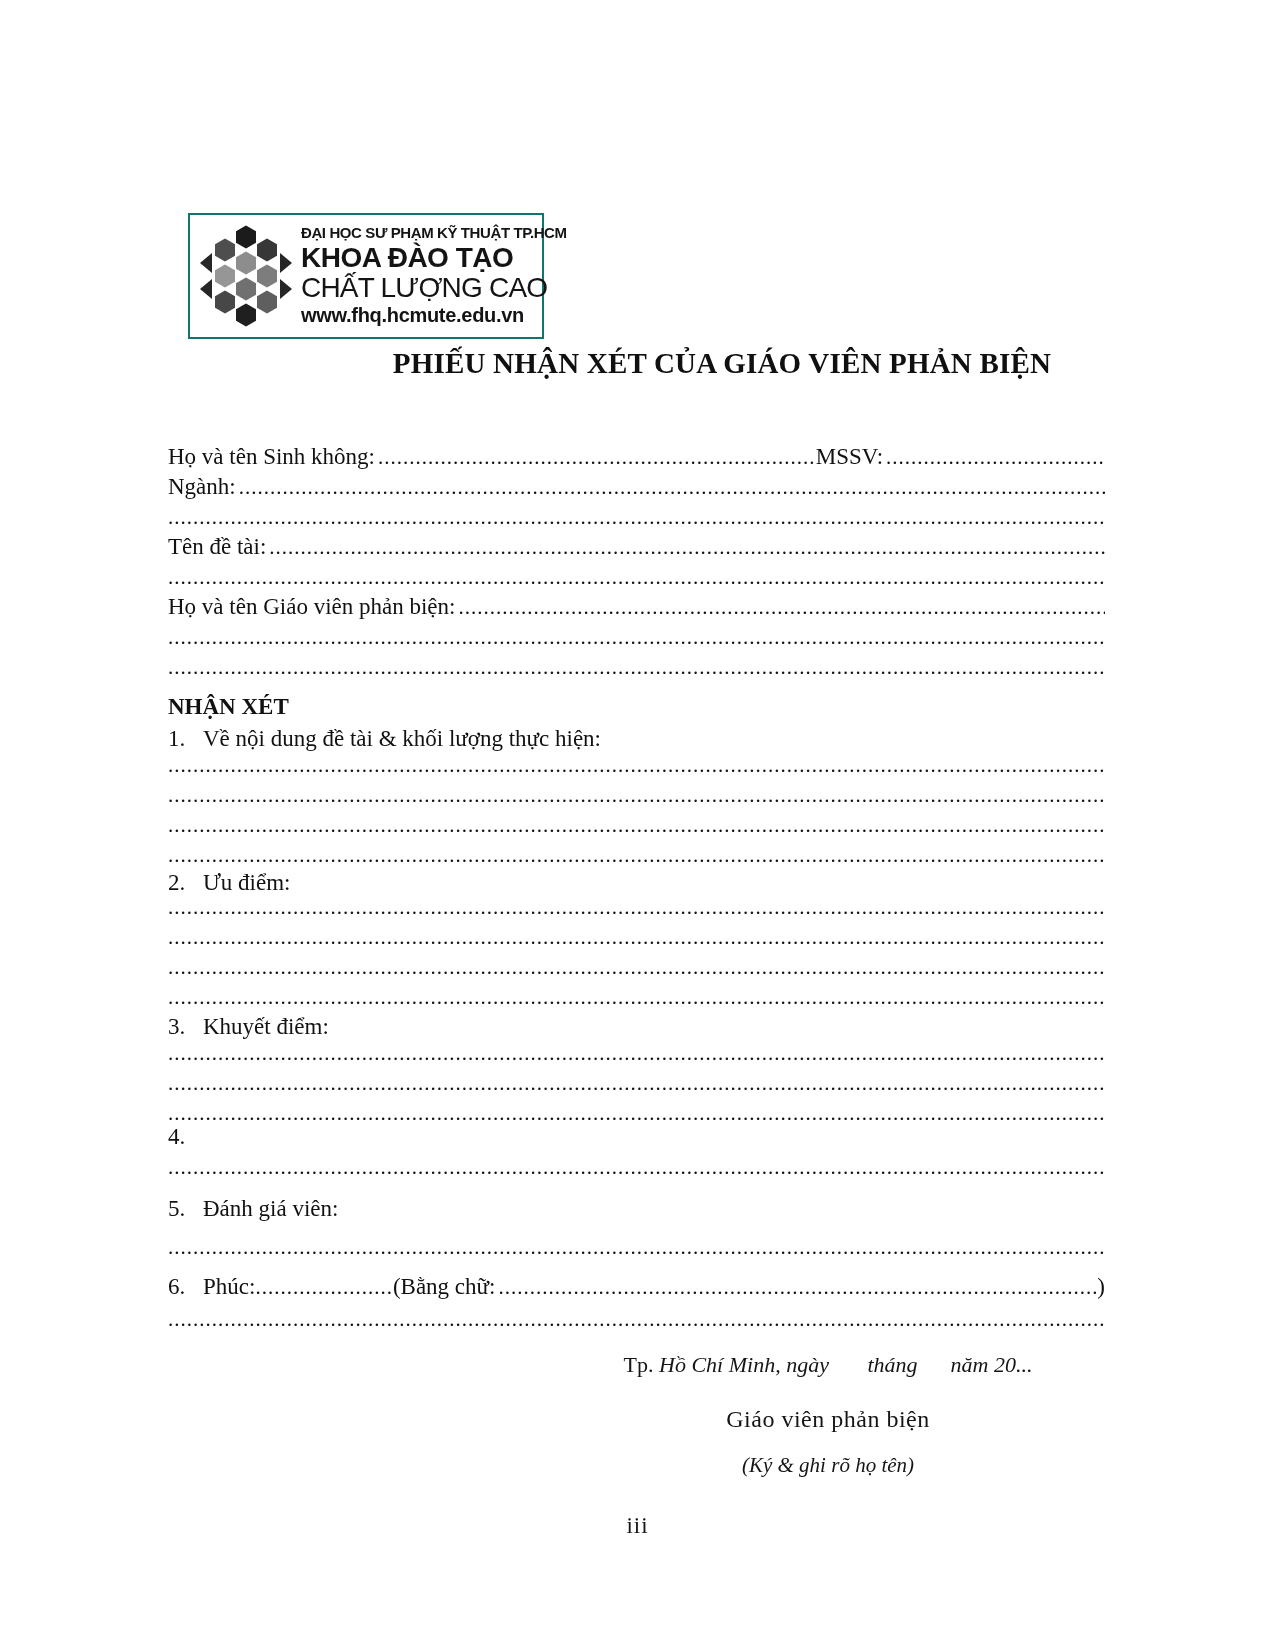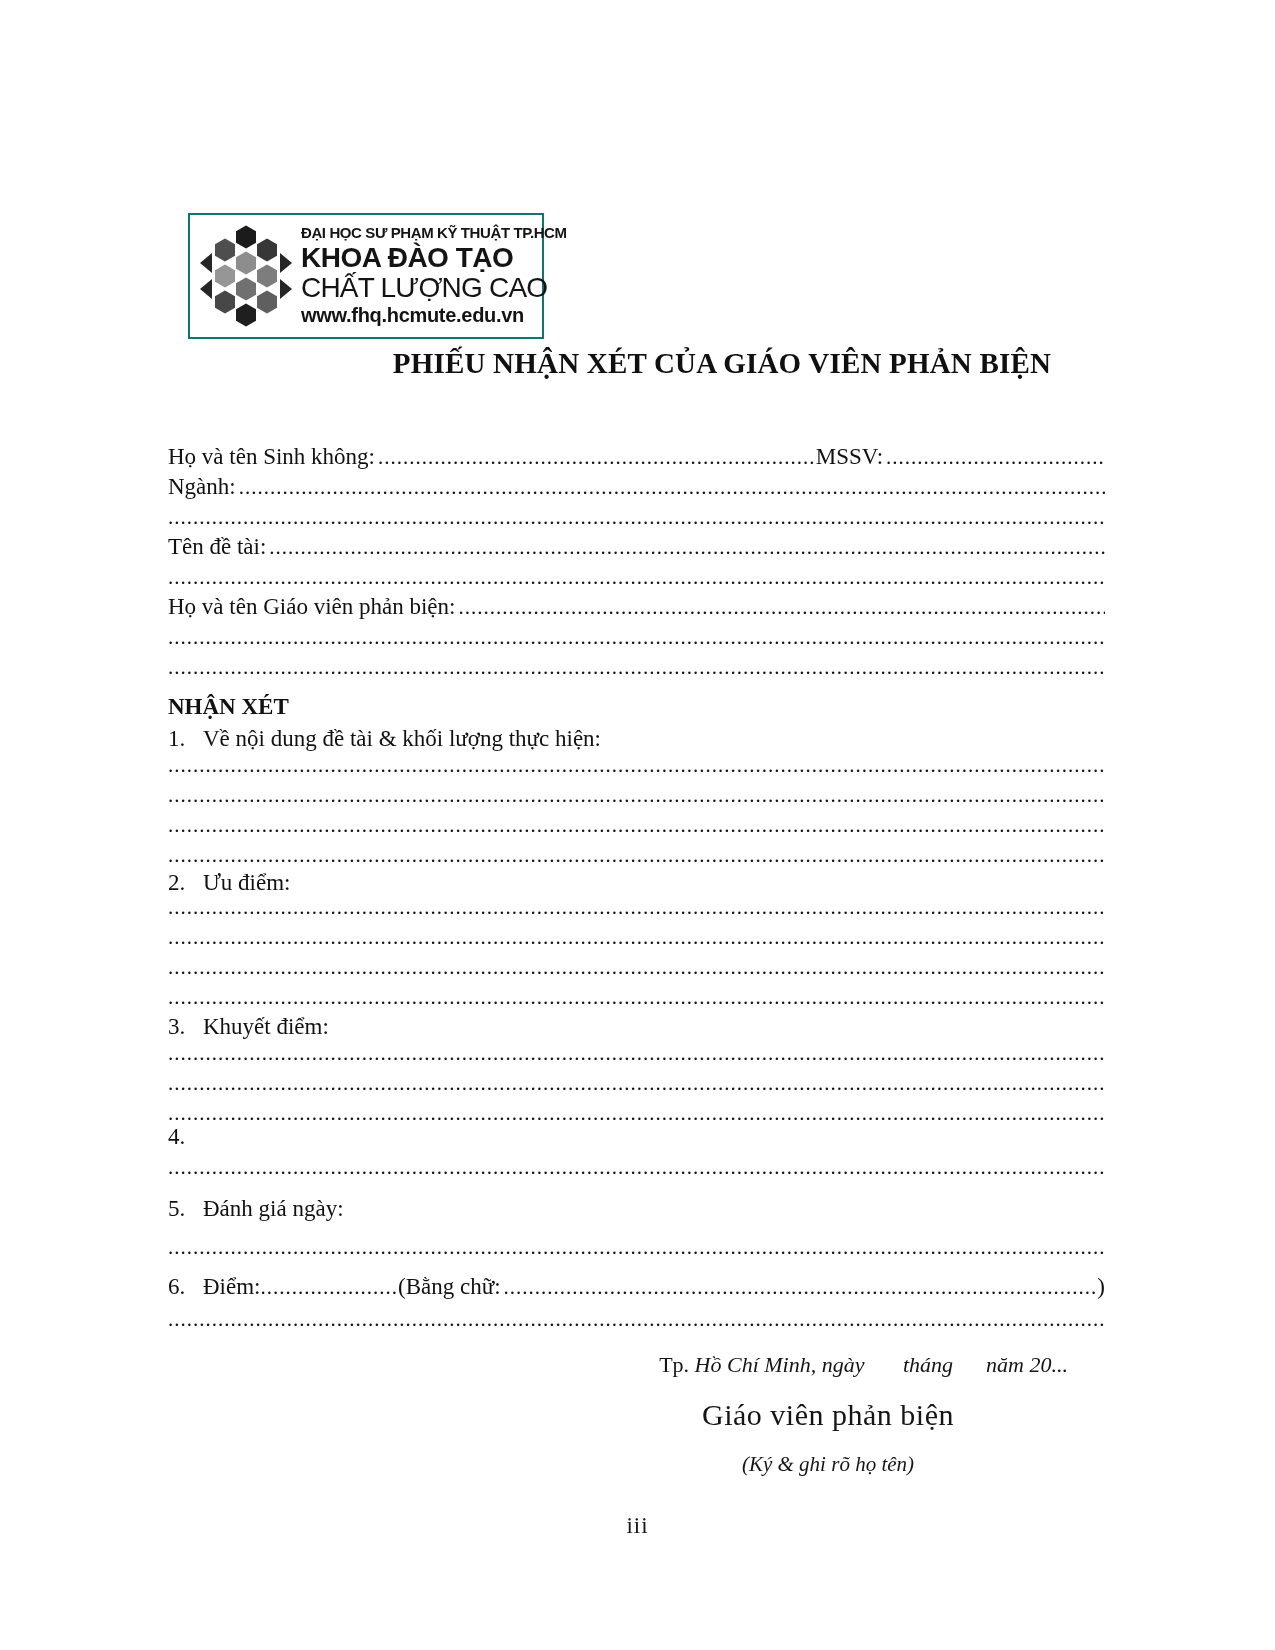--- a/index.html
+++ b/index.html
@@ -106,23 +106,23 @@
   .paren-close { margin-left: 1px; }
 
   
   .sig {
     position: absolute;
     left: 588px; top: 1352px;
     width: 480px;
     text-align: center;
     color: #151515;
   }
-  .sig-date { font-size: 22px; white-space: pre; text-align: right; }
+  .sig-date { font-size: 22px; white-space: pre; }
   .sig-date .it { font-style: italic; }
-  .sig-role { font-size: 30px; margin-top: 20px; letter-spacing: 0.5px; }
+  .sig-role { font-size: 24px; margin-top: 28px; letter-spacing: 0.5px; }
   .sig-note { font-size: 21px; font-style: italic; margin-top: 20px; }
 
   .pagenum {
     position: absolute;
     top: 1513px; left: 0; width: 1275px;
     text-align: center;
     font-size: 23px;
     letter-spacing: 1px;
     color: #151515;
   }
@@ -220,27 +220,27 @@
     <div class="dotline">............................................................................................................................................................................................................................................................................................................</div>
     <div class="dotline">............................................................................................................................................................................................................................................................................................................</div>
 
     <div class="row mtn6">
       <span class="num">4.</span>
     </div>
     <div class="dotline">............................................................................................................................................................................................................................................................................................................</div>
 
     <div class="row mt12">
       <span class="num">5.</span>
-      <span class="lbl">Đánh giá ngày:</span>
+      <span class="lbl">Đánh giá viên:</span>
     </div>
     <div class="dotline mt8">............................................................................................................................................................................................................................................................................................................</div>
 
     <div class="row mt10">
       <span class="num">6.</span>
-      <span class="lbl">Điểm:</span>
+      <span class="lbl">Phúc:</span>
       <span class="score-dots">......................</span>
       <span class="paren-open lbl">(Bằng chữ:</span>
       <span class="dots grow1">............................................................................................................................................................................................................................................................................................................</span>
       <span class="paren-close lbl">)</span>
     </div>
     <div class="dotline mt2">............................................................................................................................................................................................................................................................................................................</div>
 
   </div>
 
   <div class="sig">

